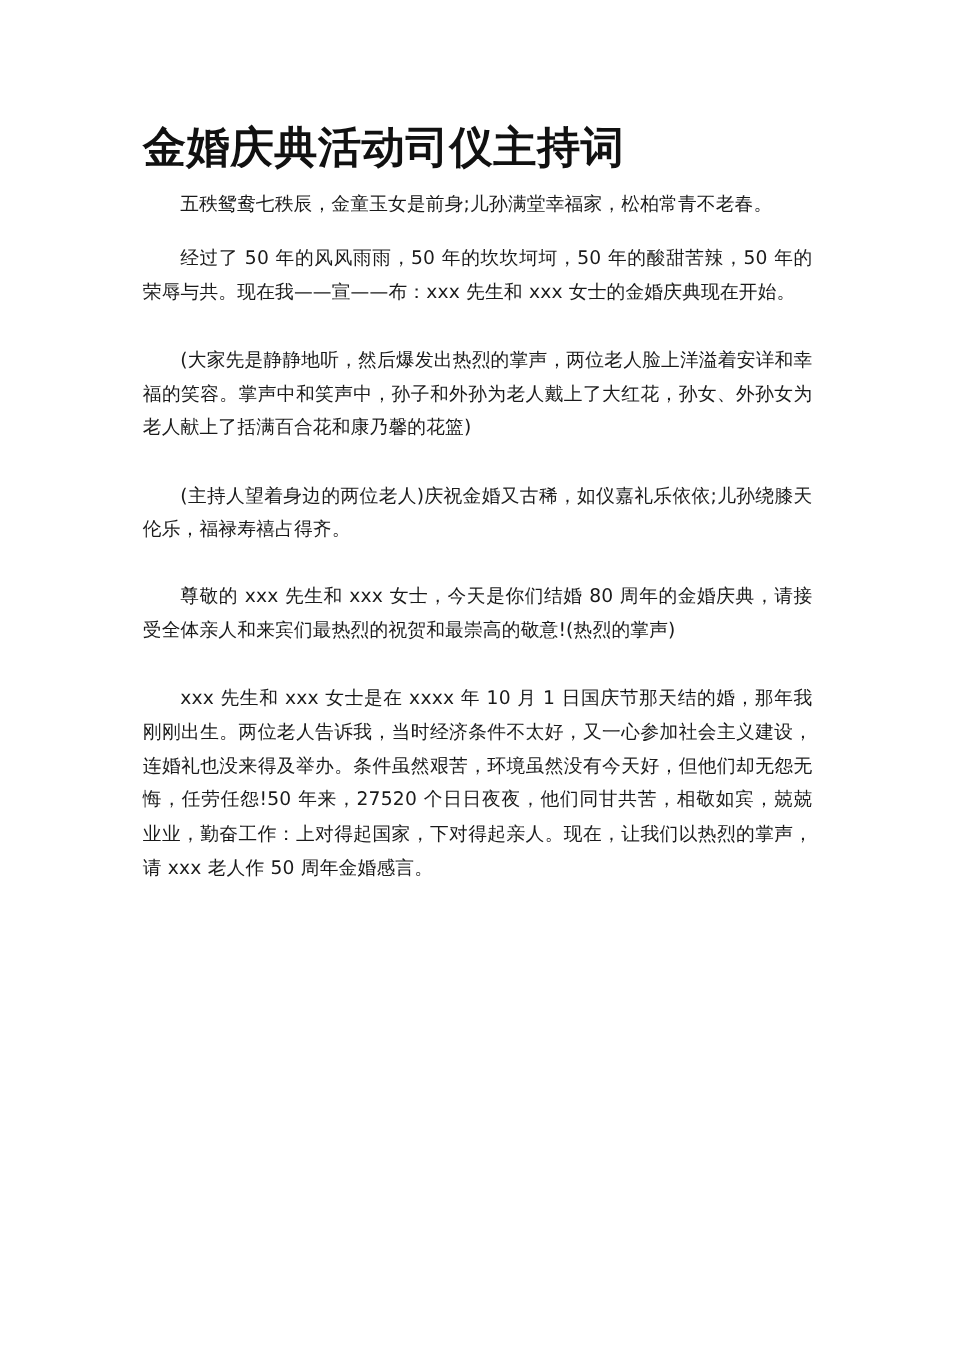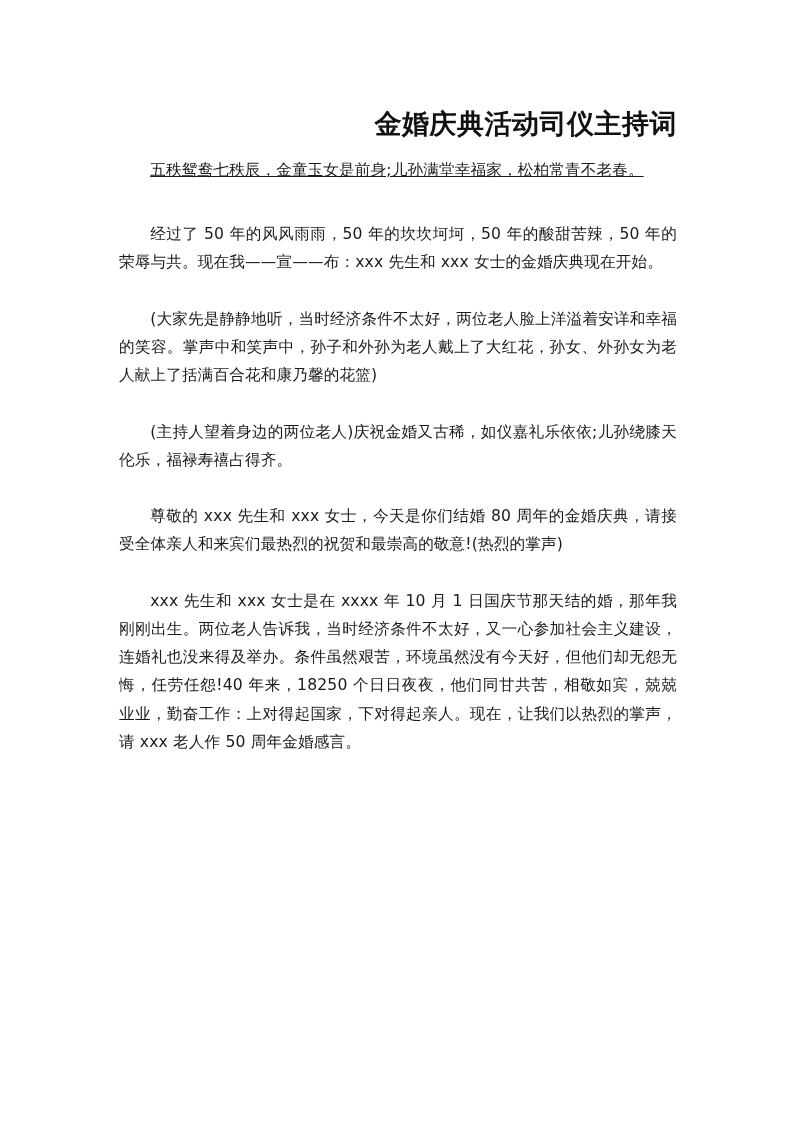--- a/index.html
+++ b/index.html
@@ -1,28 +1,28 @@
 <!DOCTYPE html>
 <html><head>
 <meta charset="utf-8">
 <style>
   html, body { margin: 0; padding: 0; background: #ffffff; }
   body { width: 794px; height: 1123px; position: relative; overflow: hidden;
          font-family: "DejaVu Sans", "Liberation Sans", sans-serif; color: #1a1a1a; }
   .page { position: absolute; left: 119px; top: 104px; width: 558px; }
-  .title { text-align: right; font-size: 27px; font-weight: bold; letter-spacing: 0.5px;
+  .title { text-align: left; font-size: 36px; font-weight: bold; letter-spacing: 0.5px;
            margin: 0 0 12px 0; line-height: 40px; color: #111; }
   .p { font-size: 15.6px; line-height: 28.2px; text-indent: 2em; margin: 0 0 28.2px 0;
        text-align: justify; letter-spacing: 0.15px; }
-  .p.first { margin-bottom: 36px; text-decoration: underline; }
+  .p.first { margin-bottom: 17px; }
 </style>
 </head>
 <body>
 
 <div class="page">
   <h1 class="title">金婚庆典活动司仪主持词</h1>
   <p class="p first">五秩鸳鸯七秩辰，金童玉女是前身;儿孙满堂幸福家，松柏常青不老春。</p>
   <p class="p">经过了 50 年的风风雨雨，50 年的坎坎坷坷，50 年的酸甜苦辣，50 年的荣辱与共。现在我——宣——布：xxx 先生和 xxx 女士的金婚庆典现在开始。</p>
-  <p class="p">(大家先是静静地听，当时经济条件不太好，两位老人脸上洋溢着安详和幸福的笑容。掌声中和笑声中，孙子和外孙为老人戴上了大红花，孙女、外孙女为老人献上了括满百合花和康乃馨的花篮)</p>
+  <p class="p">(大家先是静静地听，然后爆发出热烈的掌声，两位老人脸上洋溢着安详和幸福的笑容。掌声中和笑声中，孙子和外孙为老人戴上了大红花，孙女、外孙女为老人献上了括满百合花和康乃馨的花篮)</p>
   <p class="p">(主持人望着身边的两位老人)庆祝金婚又古稀，如仪嘉礼乐依依;儿孙绕膝天伦乐，福禄寿禧占得齐。</p>
   <p class="p">尊敬的 xxx 先生和 xxx 女士，今天是你们结婚 80 周年的金婚庆典，请接受全体亲人和来宾们最热烈的祝贺和最崇高的敬意!(热烈的掌声)</p>
-  <p class="p">xxx 先生和 xxx 女士是在 xxxx 年 10 月 1 日国庆节那天结的婚，那年我刚刚出生。两位老人告诉我，当时经济条件不太好，又一心参加社会主义建设，连婚礼也没来得及举办。条件虽然艰苦，环境虽然没有今天好，但他们却无怨无悔，任劳任怨!40 年来，18250 个日日夜夜，他们同甘共苦，相敬如宾，兢兢业业，勤奋工作：上对得起国家，下对得起亲人。现在，让我们以热烈的掌声，请 xxx 老人作 50 周年金婚感言。</p>
+  <p class="p">xxx 先生和 xxx 女士是在 xxxx 年 10 月 1 日国庆节那天结的婚，那年我刚刚出生。两位老人告诉我，当时经济条件不太好，又一心参加社会主义建设，连婚礼也没来得及举办。条件虽然艰苦，环境虽然没有今天好，但他们却无怨无悔，任劳任怨!50 年来，27520 个日日夜夜，他们同甘共苦，相敬如宾，兢兢业业，勤奋工作：上对得起国家，下对得起亲人。现在，让我们以热烈的掌声，请 xxx 老人作 50 周年金婚感言。</p>
 </div>
 
 </body></html>

